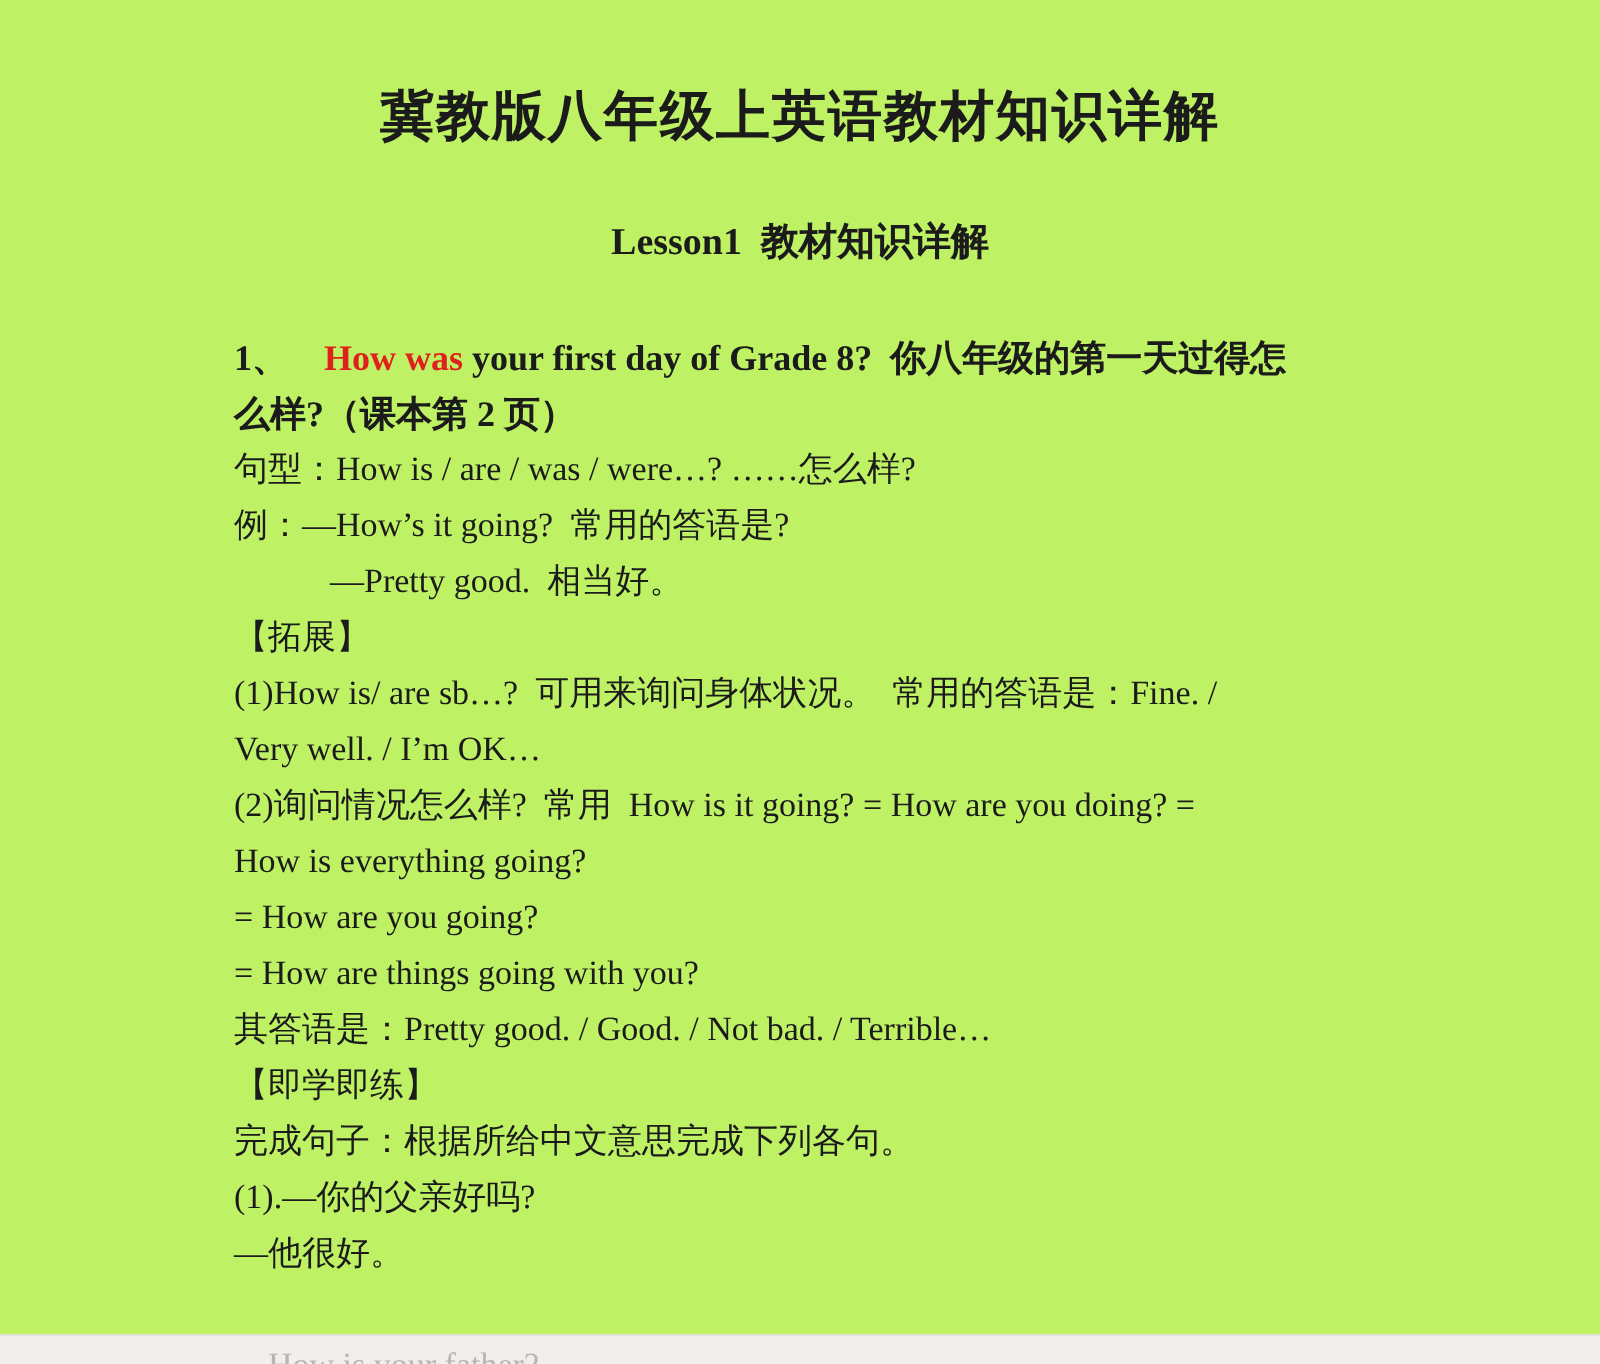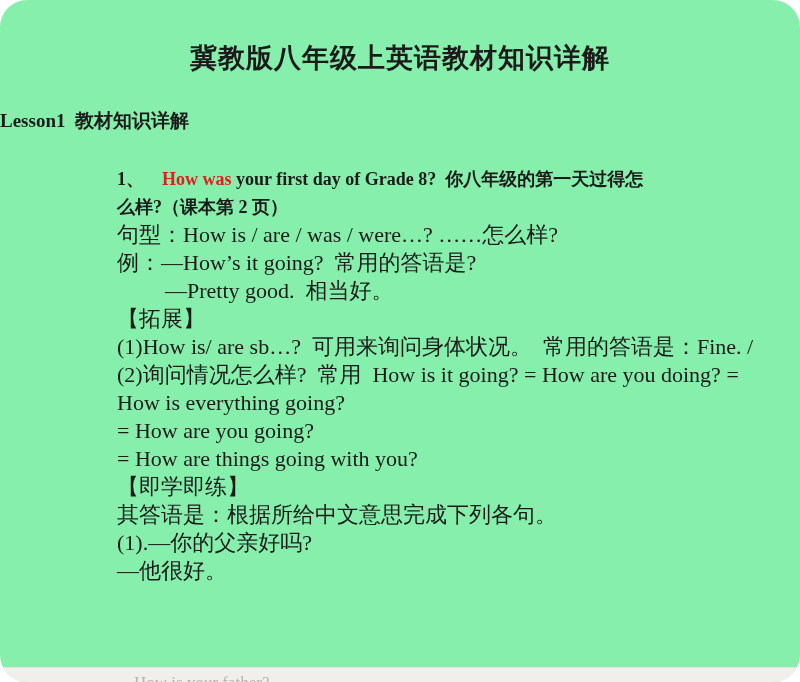--- a/index.html
+++ b/index.html
@@ -1,57 +1,57 @@
 <!DOCTYPE html>
 <html><head>
 <meta charset="utf-8">
 <style>
   html, body { margin: 0; padding: 0; background: #ffffff; }
   .page {
     position: relative;
     width: 800px;
     height: 682px;
-    background: #86efac;
+    background: #bef264;
     overflow: hidden;
     font-family: "Liberation Serif", "DejaVu Serif", serif;
     color: #1b1b1b;
-    border-radius: 27px;
   }
   .doc-title {
     position: absolute;
     top: 40px;
     left: 0;
     width: 100%;
     margin: 0;
     text-align: center;
     font-size: 27px;
     font-weight: 700;
     letter-spacing: 1px;
     white-space: pre;
   }
   .lesson-subtitle {
     position: absolute;
     top: 108px;
     left: 0;
     width: 100%;
     margin: 0;
+    text-align: center;
     font-size: 19px;
     font-weight: 700;
     white-space: pre;
   }
   .body-lines {
     position: absolute;
     top: 165px;
     left: 117px;
     right: 30px;
   }
   .line {
     height: 28px;
     line-height: 28px;
-    font-size: 22px;
+    font-size: 17px;
     white-space: pre;
   }
   .line.bold {
     font-weight: 700;
     font-size: 18px;
   }
   .page-break {
     position: absolute;
     left: 0;
     top: 667px;
@@ -77,25 +77,27 @@
   <h1 class="doc-title">冀教版八年级上英语教材知识详解</h1>
   <h2 class="lesson-subtitle">Lesson1  教材知识详解</h2>
   <div class="body-lines">
       <div class="line bold"><span>1、    </span><span style="color: rgb(224, 32, 28); text-align: right;">How was</span><span> your first day of Grade 8?  你八年级的第一天过得怎</span></div>
       <div class="line bold"><span>么样?（课本第 2 页）</span></div>
       <div class="line"><span>句型：How is / are / was / were…? ……怎么样?</span></div>
       <div class="line"><span>例：—How’s it going?  常用的答语是?</span></div>
       <div class="line" style="padding-left: 48px;"><span>—Pretty good.  相当好。</span></div>
       <div class="line"><span>【拓展】</span></div>
       <div class="line"><span>(1)How is/ are sb…?  可用来询问身体状况。  常用的答语是：Fine. /</span></div>
+      <div class="line"><span>Very well. / I’m OK…</span></div>
       <div class="line"><span>(2)询问情况怎么样?  常用  How is it going? = How are you doing? =</span></div>
       <div class="line"><span>How is everything going?</span></div>
       <div class="line"><span>= How are you going?</span></div>
       <div class="line"><span>= How are things going with you?</span></div>
+      <div class="line"><span>其答语是：Pretty good. / Good. / Not bad. / Terrible…</span></div>
       <div class="line"><span>【即学即练】</span></div>
-      <div class="line"><span>其答语是：根据所给中文意思完成下列各句。</span></div>
+      <div class="line"><span>完成句子：根据所给中文意思完成下列各句。</span></div>
       <div class="line"><span>(1).—你的父亲好吗?</span></div>
       <div class="line"><span>—他很好。</span></div>
     </div>
   <div class="page-break">
     <div class="clipped-line">—How is your father?</div>
   </div>
 </div>
 
 </body></html>

